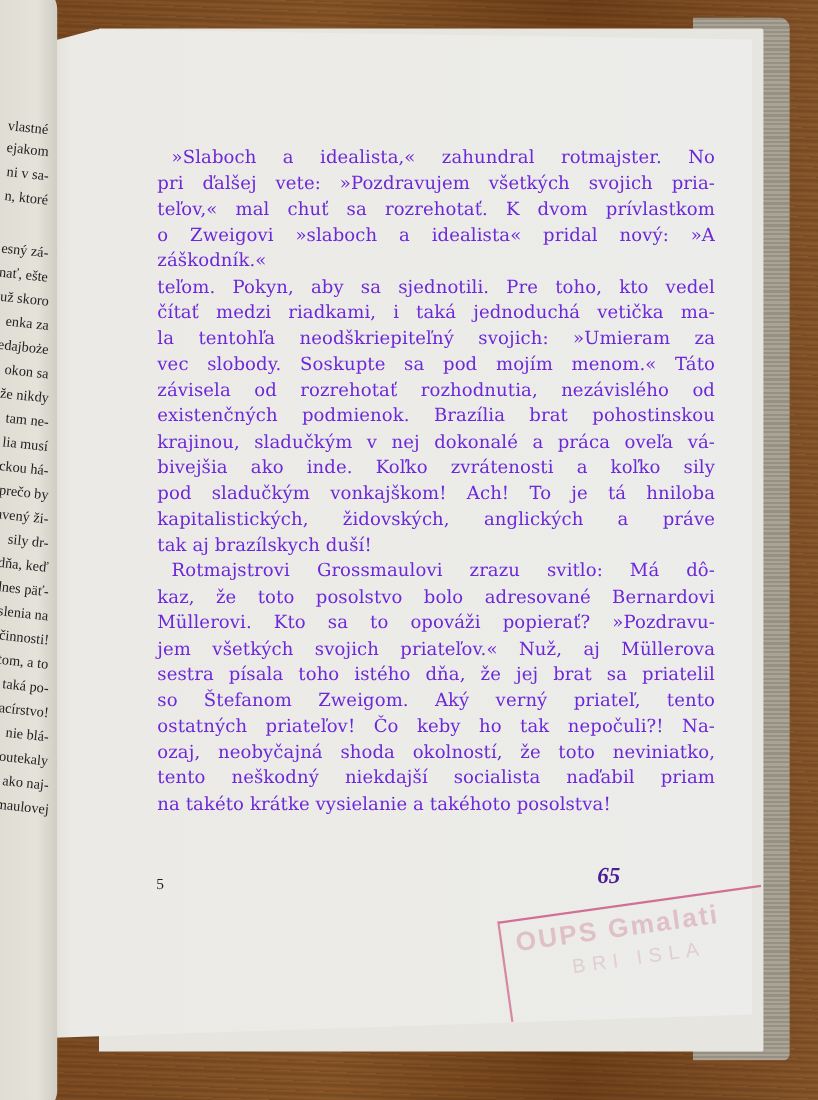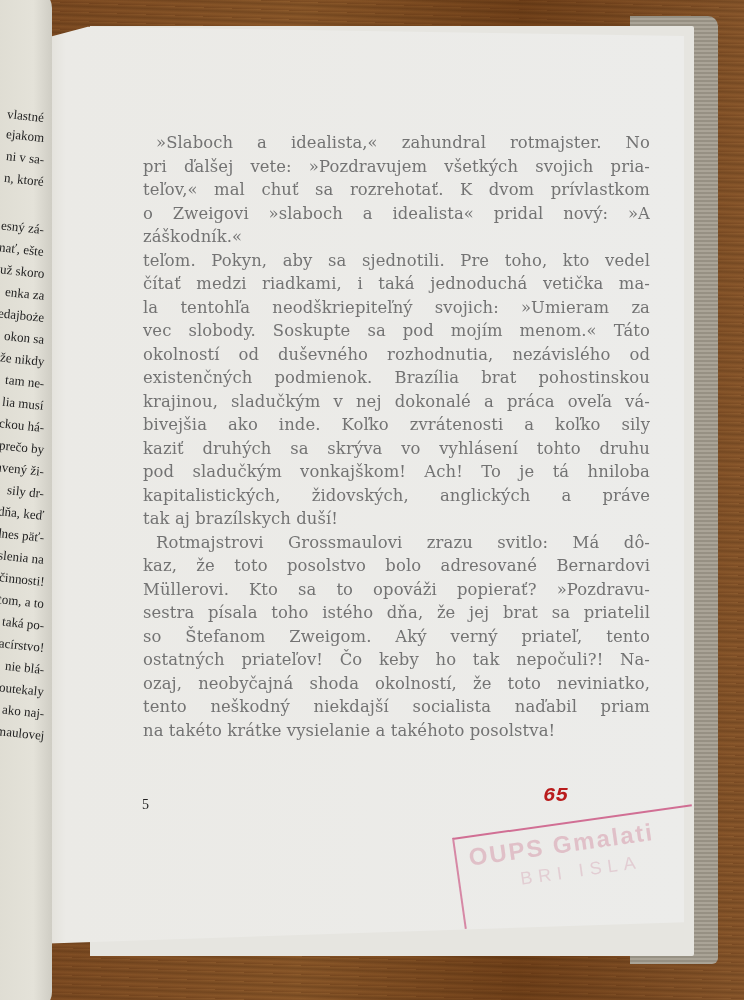--- a/index.html
+++ b/index.html
@@ -33,28 +33,28 @@
     border-radius:0 18px 18px 0;
     overflow:hidden;
   }
   .left-frag{
     position:absolute;right:8px;text-align:right;white-space:nowrap;
     font-family:"Liberation Serif", serif;font-size:13px;color:#222;
     transform:rotate(6deg);transform-origin:right center;
   }
   .text-block{
     position:absolute;left:156px;top:131px;width:494px;
-    color:#737373;font-family:"DejaVu Serif", serif;font-size:16.4px;
+    color:#6d28d9;font-family:"DejaVu Serif", serif;font-size:16.4px;
     line-height:23.5px;letter-spacing:0.1px;
   }
   .line{display:block;white-space:nowrap;text-align:justify;text-align-last:justify;}
   .line.last{text-align-last:left;}
   .line.noindent{margin-left:-13px;}
   .sig{position:absolute;left:142px;top:797px;font-family:"Liberation Serif", serif;font-size:14px;color:#222;}
-  .pnum{position:absolute;left:543px;top:784px;font-family:Liberation Mono, monospace;font-style:italic;font-weight:bold;font-size:21px;color:#b91c1c;}
+  .pnum{position:absolute;left:543px;top:784px;font-family:Liberation Serif, serif;font-style:italic;font-weight:bold;font-size:21px;color:#4c1d95;}
   .stamp{
     position:absolute;left:452px;top:838px;width:240px;height:90px;
     border-top:2px solid rgba(200,70,120,0.75);border-left:2px solid rgba(200,70,120,0.6);
     transform:rotate(-8deg);transform-origin:left top;
   }
   .stamp-text{
     position:absolute;left:12px;top:6px;font-family:"Liberation Sans",sans-serif;
     font-size:24px;font-weight:bold;color:rgba(210,140,160,0.45);letter-spacing:2px;white-space:nowrap;
   }
   .stamp-text2{
@@ -103,31 +103,31 @@
 <div class="text-block" id="text-block">
     <span class="line">»Slaboch a idealista,« zahundral rotmajster. No</span>
     <span class="line noindent">pri ďalšej vete: »Pozdravujem všetkých svojich pria-</span>
     <span class="line noindent">teľov,« mal chuť sa rozrehotať. K dvom prívlastkom</span>
     <span class="line noindent">o Zweigovi »slaboch a idealista« pridal nový: »A</span>
     <span class="line last noindent">záškodník.«</span>
     <span class="line noindent">teľom. Pokyn, aby sa sjednotili. Pre toho, kto vedel</span>
     <span class="line noindent">čítať medzi riadkami, i taká jednoduchá vetička ma-</span>
     <span class="line noindent">la tentohľa neodškriepiteľný svojich: »Umieram za</span>
     <span class="line noindent">vec slobody. Soskupte sa pod mojím menom.« Táto</span>
-    <span class="line noindent">okolností od duševného rozhodnutia, nezávislého od</span>
+    <span class="line noindent">závisela od rozrehotať rozhodnutia, nezávislého od</span>
     <span class="line noindent">existenčných podmienok. Brazília brat pohostinskou</span>
     <span class="line noindent">krajinou, sladučkým v nej dokonalé a práca oveľa vá-</span>
     <span class="line noindent">bivejšia ako inde. Koľko zvrátenosti a koľko sily</span>
-    <span class="line noindent">kaziť druhých sa skrýva vo vyhlásení tohto druhu</span>
     <span class="line noindent">pod sladučkým vonkajškom! Ach! To je tá hniloba</span>
     <span class="line noindent">kapitalistických, židovských, anglických a práve</span>
     <span class="line last noindent">tak aj brazílskych duší!</span>
     <span class="line">Rotmajstrovi Grossmaulovi zrazu svitlo: Má dô-</span>
     <span class="line noindent">kaz, že toto posolstvo bolo adresované Bernardovi</span>
     <span class="line noindent">Müllerovi. Kto sa to opováži popierať? »Pozdravu-</span>
+    <span class="line noindent">jem všetkých svojich priateľov.« Nuž, aj Müllerova</span>
     <span class="line noindent">sestra písala toho istého dňa, že jej brat sa priatelil</span>
     <span class="line noindent">so Štefanom Zweigom. Aký verný priateľ, tento</span>
     <span class="line noindent">ostatných priateľov! Čo keby ho tak nepočuli?! Na-</span>
     <span class="line noindent">ozaj, neobyčajná shoda okolností, že toto neviniatko,</span>
     <span class="line noindent">tento neškodný niekdajší socialista naďabil priam</span>
     <span class="line last noindent">na takéto krátke vysielanie a takéhoto posolstva!</span>
   </div>
 
 <div class="sig">5</div>
 <div class="pnum">65</div>

